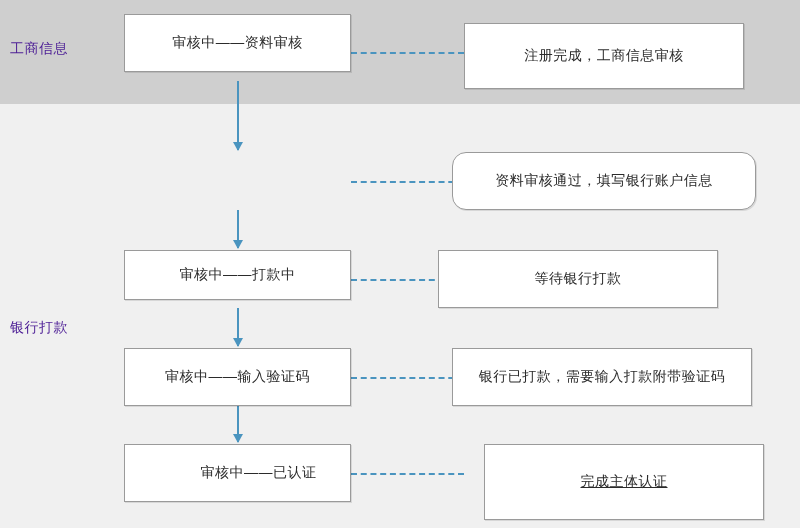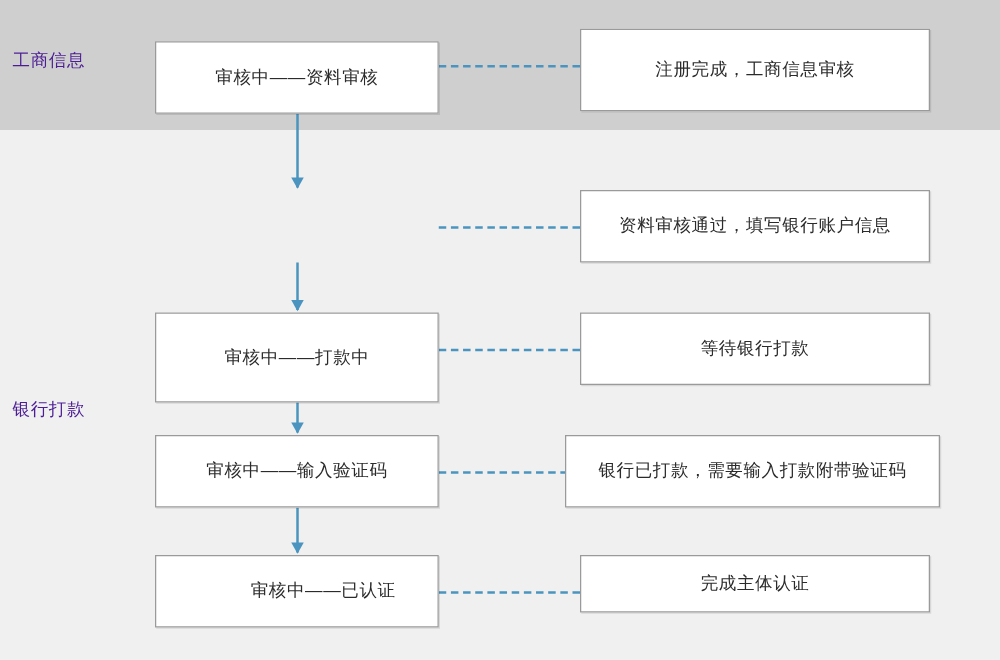--- a/index.html
+++ b/index.html
@@ -75,22 +75,22 @@
     <div class="lane-label" style="left: 10px; top: 320px;">银行打款</div>
     <div class="flow-arrow" style="left: 237px; top: 81px; height: 69px;"></div>
     <div class="flow-arrow" style="left: 237px; top: 210px; height: 38px;"></div>
     <div class="flow-arrow" style="left: 237px; top: 308px; height: 38px;"></div>
     <div class="flow-arrow" style="left: 237px; top: 406px; height: 36px;"></div>
     <div class="dash-link" style="left: 351px; top: 52px; width: 113px;"></div>
     <div class="dash-link" style="left: 351px; top: 181px; width: 113px;"></div>
     <div class="dash-link" style="left: 351px; top: 279px; width: 113px;"></div>
     <div class="dash-link" style="left: 351px; top: 377px; width: 113px;"></div>
     <div class="dash-link" style="left: 351px; top: 473px; width: 113px;"></div>
-    <div class="node" style="left: 124px; top: 33px; width: 227px; height: 58px; text-align: right;">审核中——资料审核</div>
+    <div class="node" style="left: 124px; top: 14px; width: 227px; height: 58px; text-align: right;">审核中——资料审核</div>
     <div class="node" style="left: 464px; top: 23px; width: 280px; height: 66px;">注册完成，工商信息审核</div>
-    <div class="node" style="left: 464px; top: 152px; width: 280px; height: 58px;">资料审核通过，填写银行账户信息</div>
-    <div class="node" style="left: 124px; top: 250px; width: 227px; height: 72px; text-align: center;">审核中——打款中</div>
-    <div class="node" style="left: 464px; top: 250px; width: 280px; height: 58px;">等待银行打款</div>
+    <div class="node" style="left: 452px; top: 152px; width: 304px; height: 58px; border-radius: 14px;">资料审核通过，填写银行账户信息</div>
+    <div class="node" style="left: 124px; top: 250px; width: 227px; height: 50px; text-align: center;">审核中——打款中</div>
+    <div class="node" style="left: 438px; top: 250px; width: 280px; height: 58px;">等待银行打款</div>
     <div class="node" style="left: 124px; top: 348px; width: 227px; height: 58px;">审核中——输入验证码</div>
     <div class="node" style="left: 452px; top: 348px; width: 300px; height: 58px;">银行已打款，需要输入打款附带验证码</div>
     <div class="node" style="left: 124px; top: 444px; width: 227px; height: 58px; padding-left: 42px;">审核中——已认证</div>
-    <div class="node" style="left: 464px; top: 444px; width: 280px; height: 46px;">完成主体认证</div>
+    <div class="node" style="left: 484px; top: 444px; width: 280px; height: 76px; text-decoration: underline;">完成主体认证</div>
   </div>
 
 </body></html>

